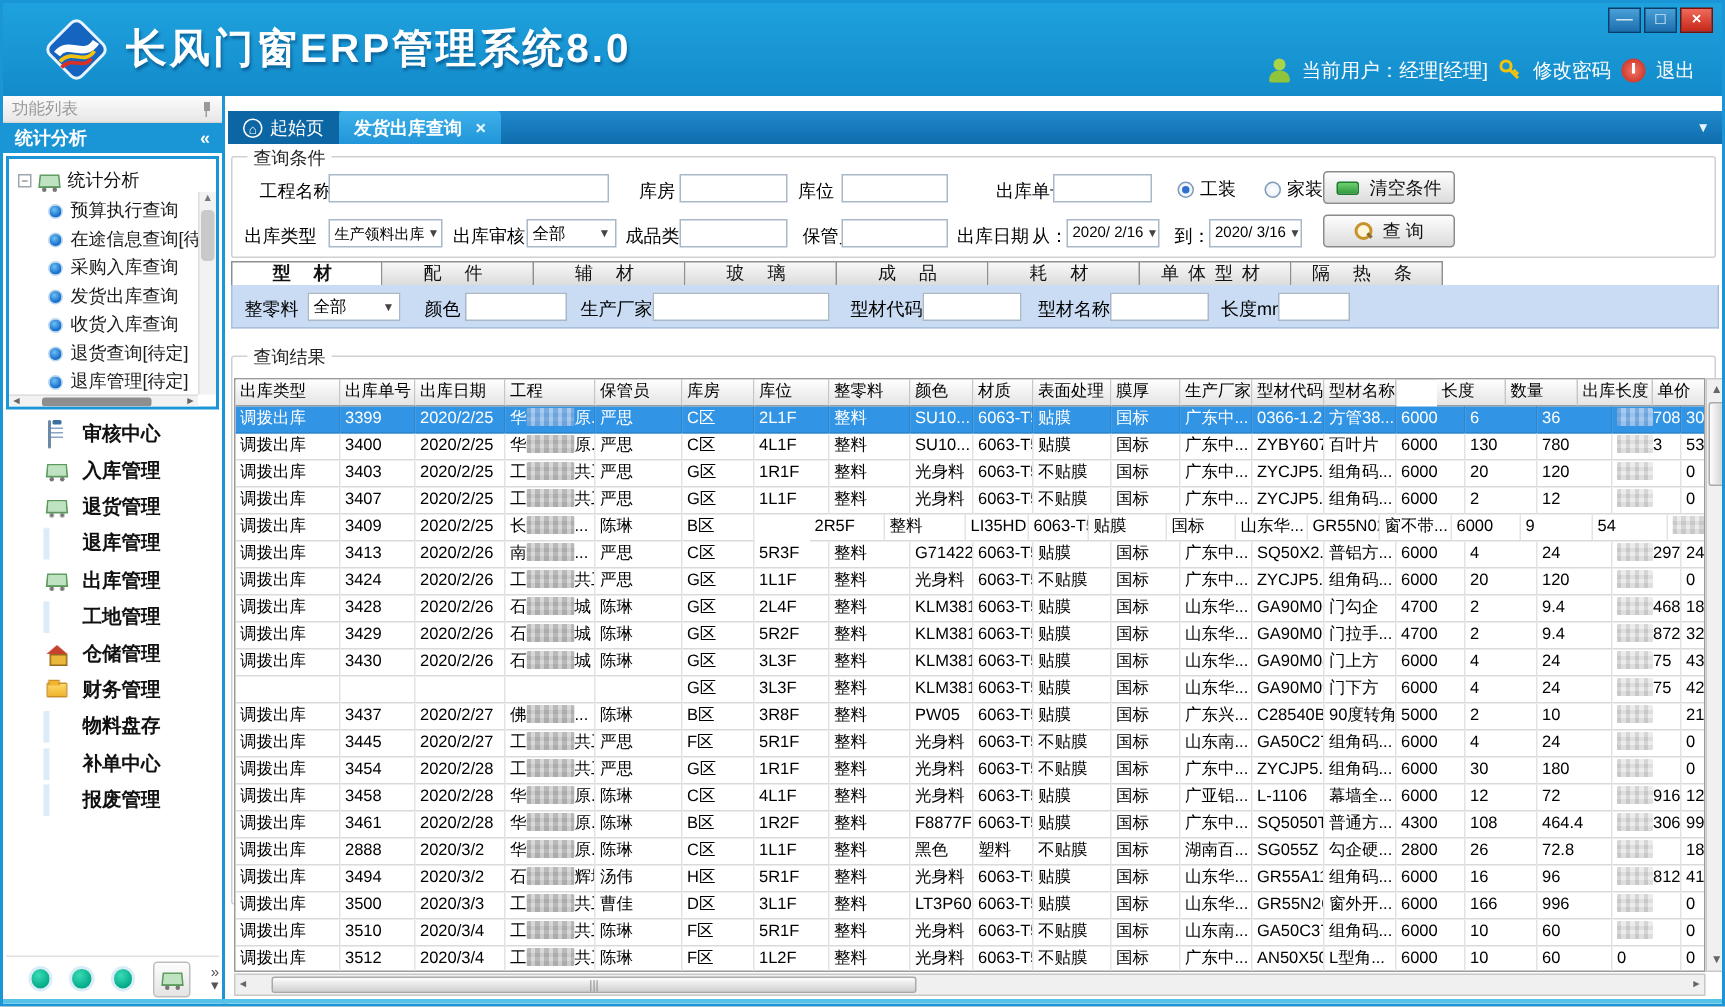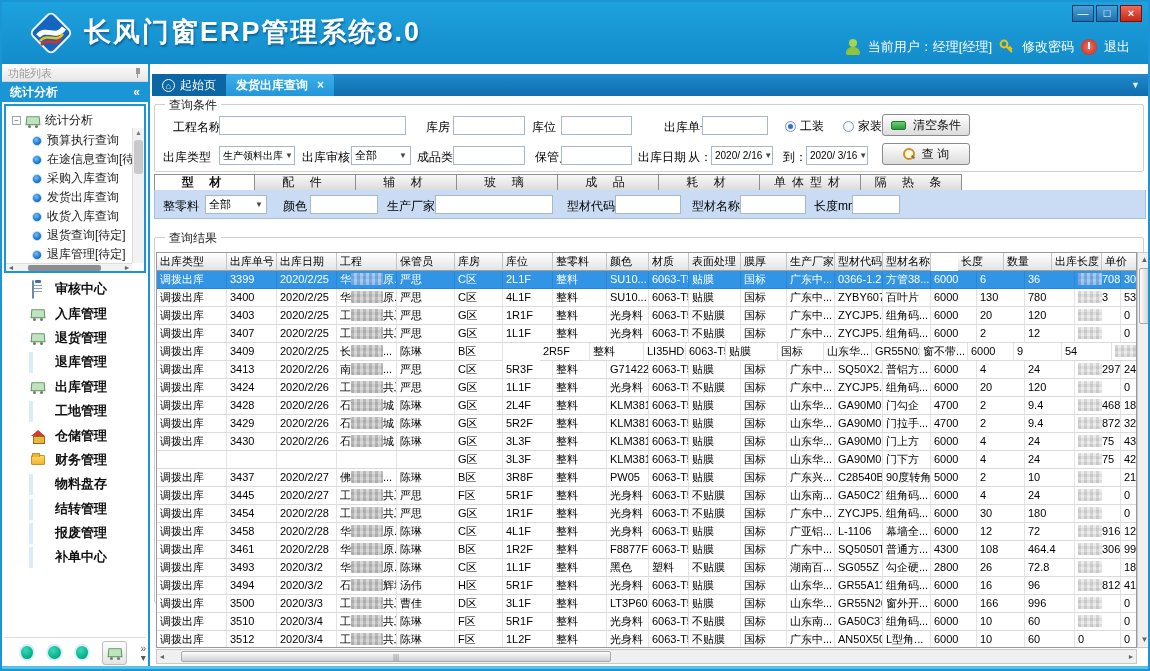--- a/index.html
+++ b/index.html
@@ -239,29 +239,25 @@
             <span class="folder"></span>
           </span>
           <span class="lbl">财务管理</span>
         </div>
         <div class="menu-item">
           <span class="micon"><span class="green-dot"></span></span>
           <span class="lbl">物料盘存</span>
         </div>
         <div class="menu-item">
           <span class="micon"><span class="green-dot"></span></span>
-          <span class="lbl">结转管理</span>
+          <span class="lbl">补单中心</span>
         </div>
         <div class="menu-item">
           <span class="micon"><span class="green-dot"></span></span>
           <span class="lbl">报废管理</span>
-        </div>
-        <div class="menu-item">
-          <span class="micon"><span class="green-dot"></span></span>
-          <span class="lbl">补单中心</span>
         </div>
       </div>
     <div class="menu-foot">
       <span class="green-dot" style="width:13px;height:13px;"></span>
       <span class="green-dot" style="width:13px;height:13px;"></span>
       <span class="green-dot" style="width:13px;height:13px;"></span>
       <span class="foot-cart-btn">
           <span class="micon" style="position:absolute;left:4px;top:3px;">
             <span class="cart g"></span>
           </span>
@@ -740,21 +736,21 @@
             <div class="cell" style="width: 48px;">SQ5050T20</div>
             <div class="cell" style="width: 48px;">普通方...</div>
             <div class="cell" style="width: 46px;">4300</div>
             <div class="cell" style="width: 48px;">108</div>
             <div class="cell" style="width: 50px;">464.4</div>
             <div class="cell" style="width: 46px;"><span class="mosaic price"></span>306</div>
             <div class="cell" style="width: 17px;">998</div>
           </div>
           <div class="trow">
             <div class="cell" style="width: 70px;">调拨出库</div>
-            <div class="cell" style="width: 50px;">3493</div>
+            <div class="cell" style="width: 50px;">2888</div>
             <div class="cell" style="width: 60px;">2020/3/2</div>
             <div class="cell" style="width: 60px;">华<span class="mosaic"></span>原...</div>
             <div class="cell" style="width: 58px;">陈琳</div>
             <div class="cell" style="width: 48px;">C区</div>
             <div class="cell" style="width: 50px;">1L1F</div>
             <div class="cell" style="width: 54px;">整料</div>
             <div class="cell" style="width: 42px;">黑色</div>
             <div class="cell" style="width: 40px;">塑料</div>
             <div class="cell" style="width: 52px;">不贴膜</div>
             <div class="cell" style="width: 46px;">国标</div>

